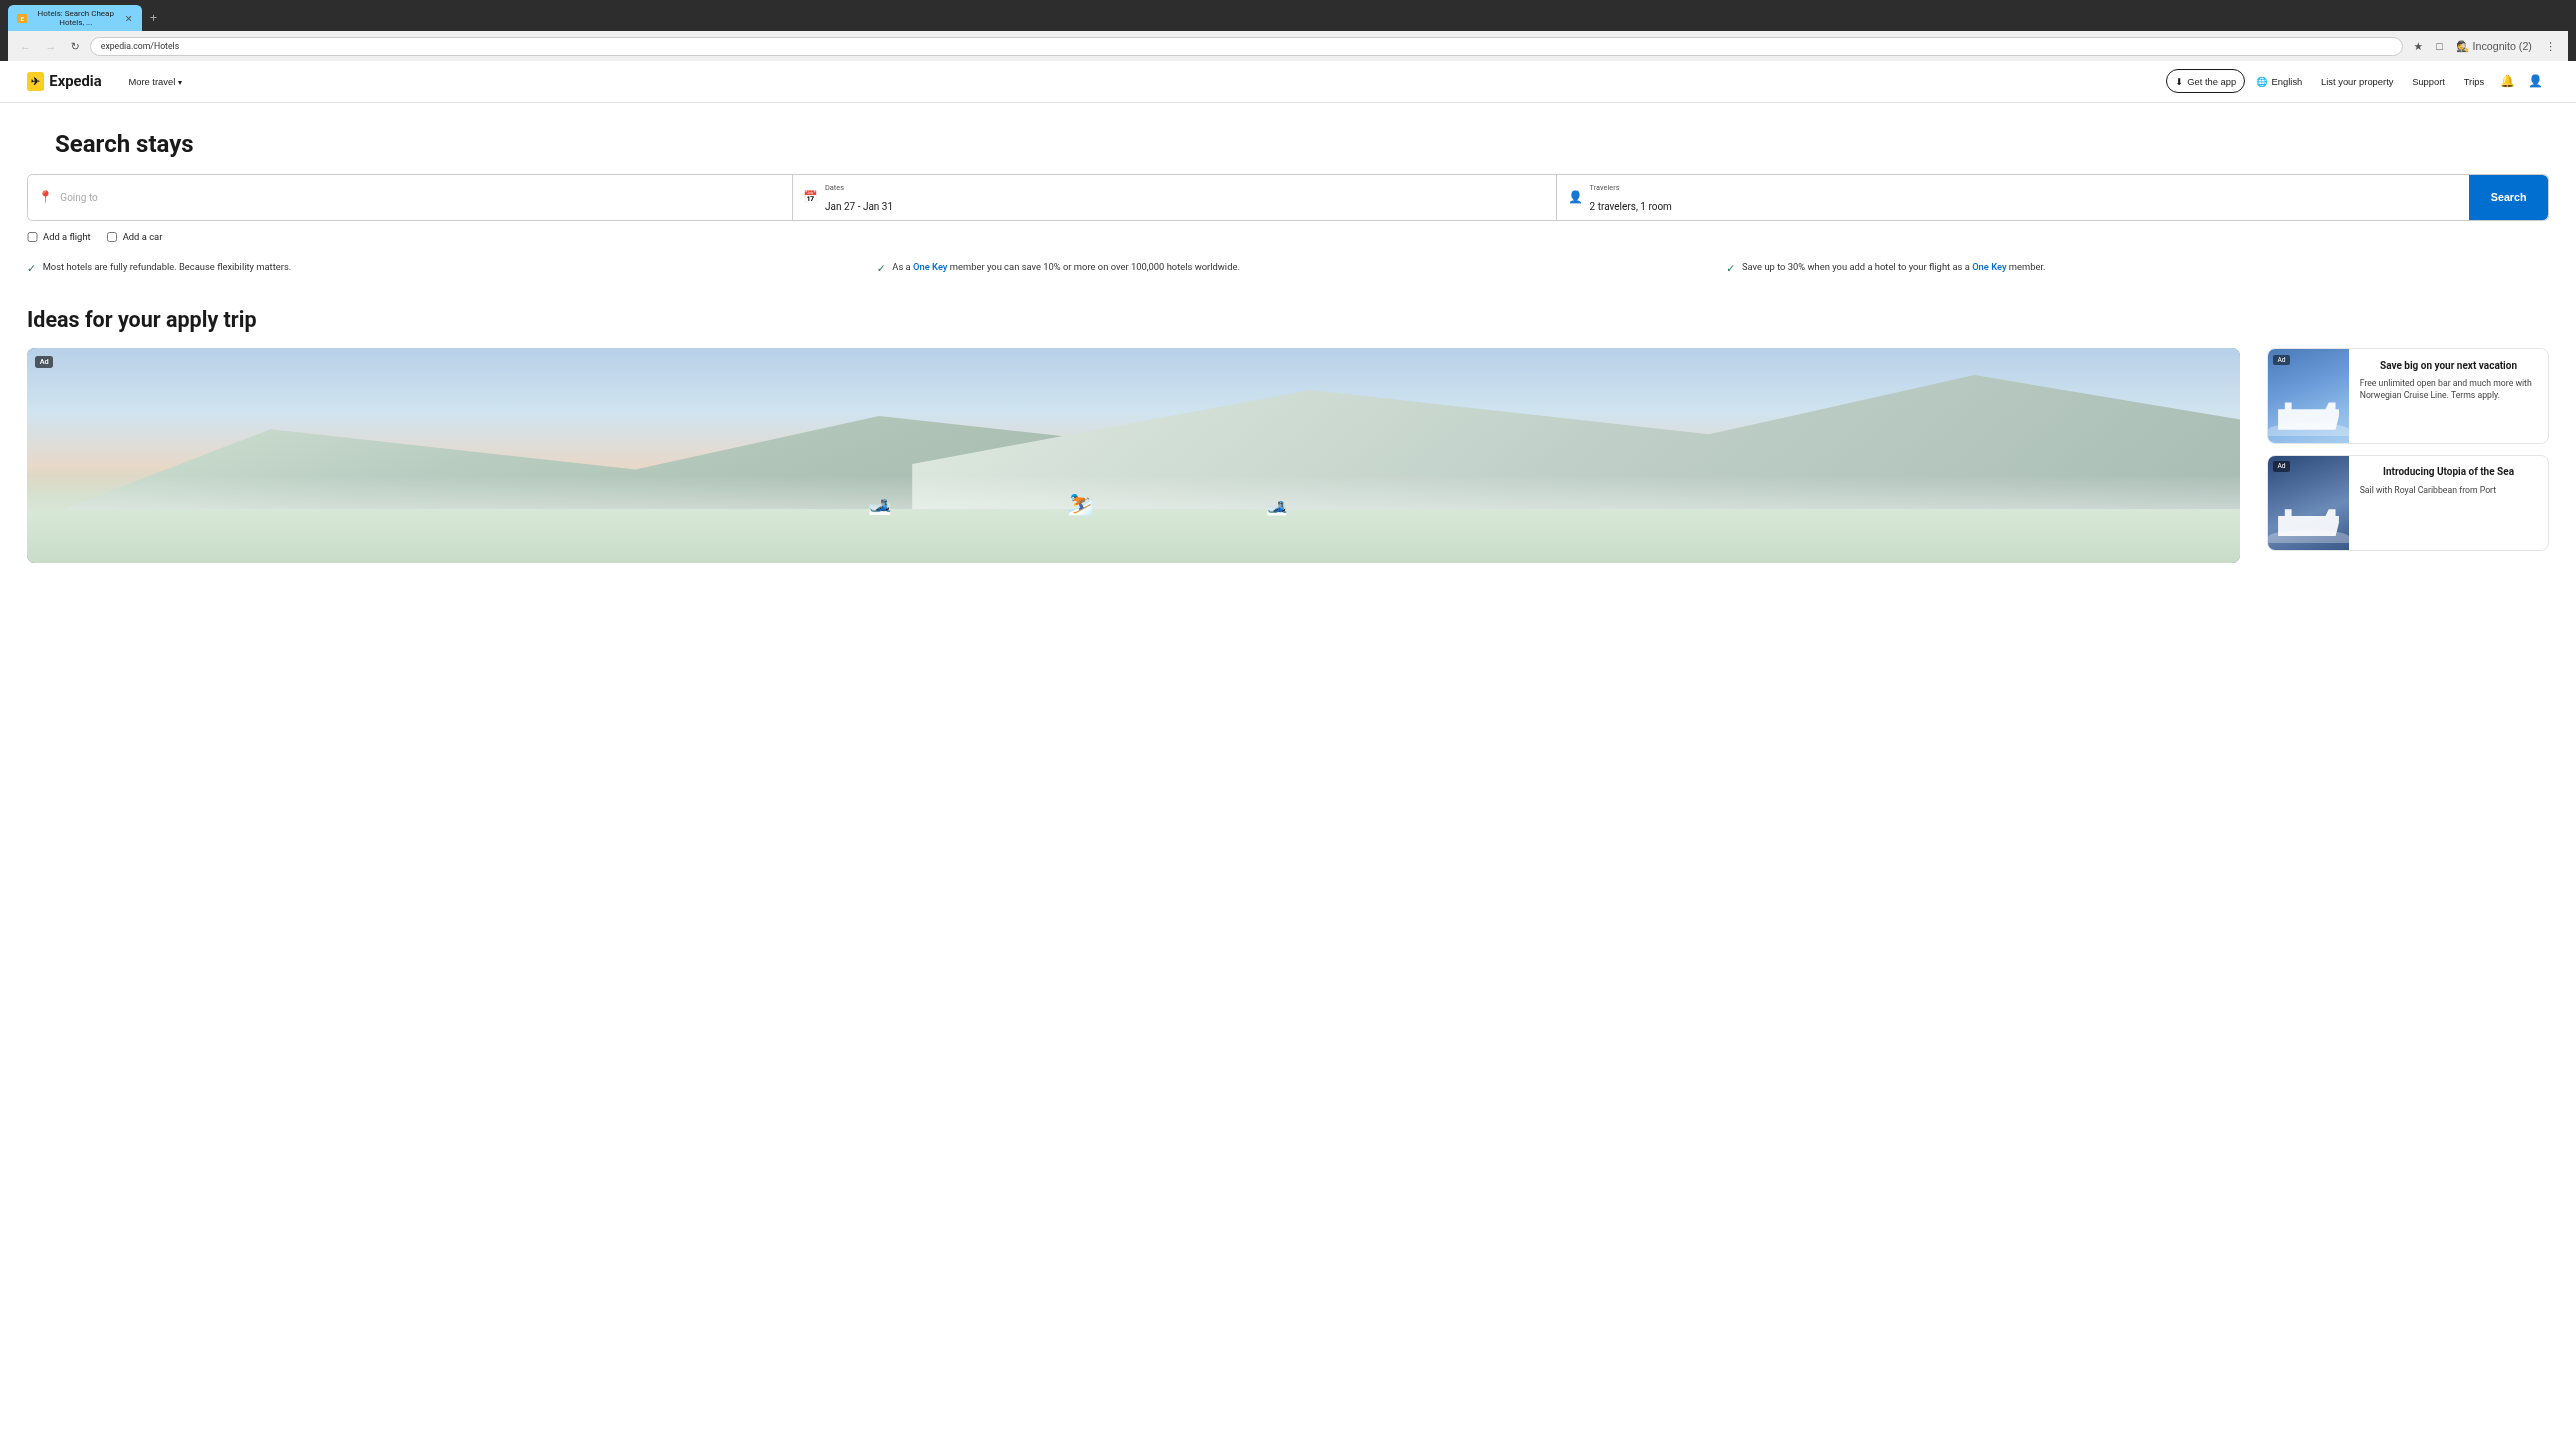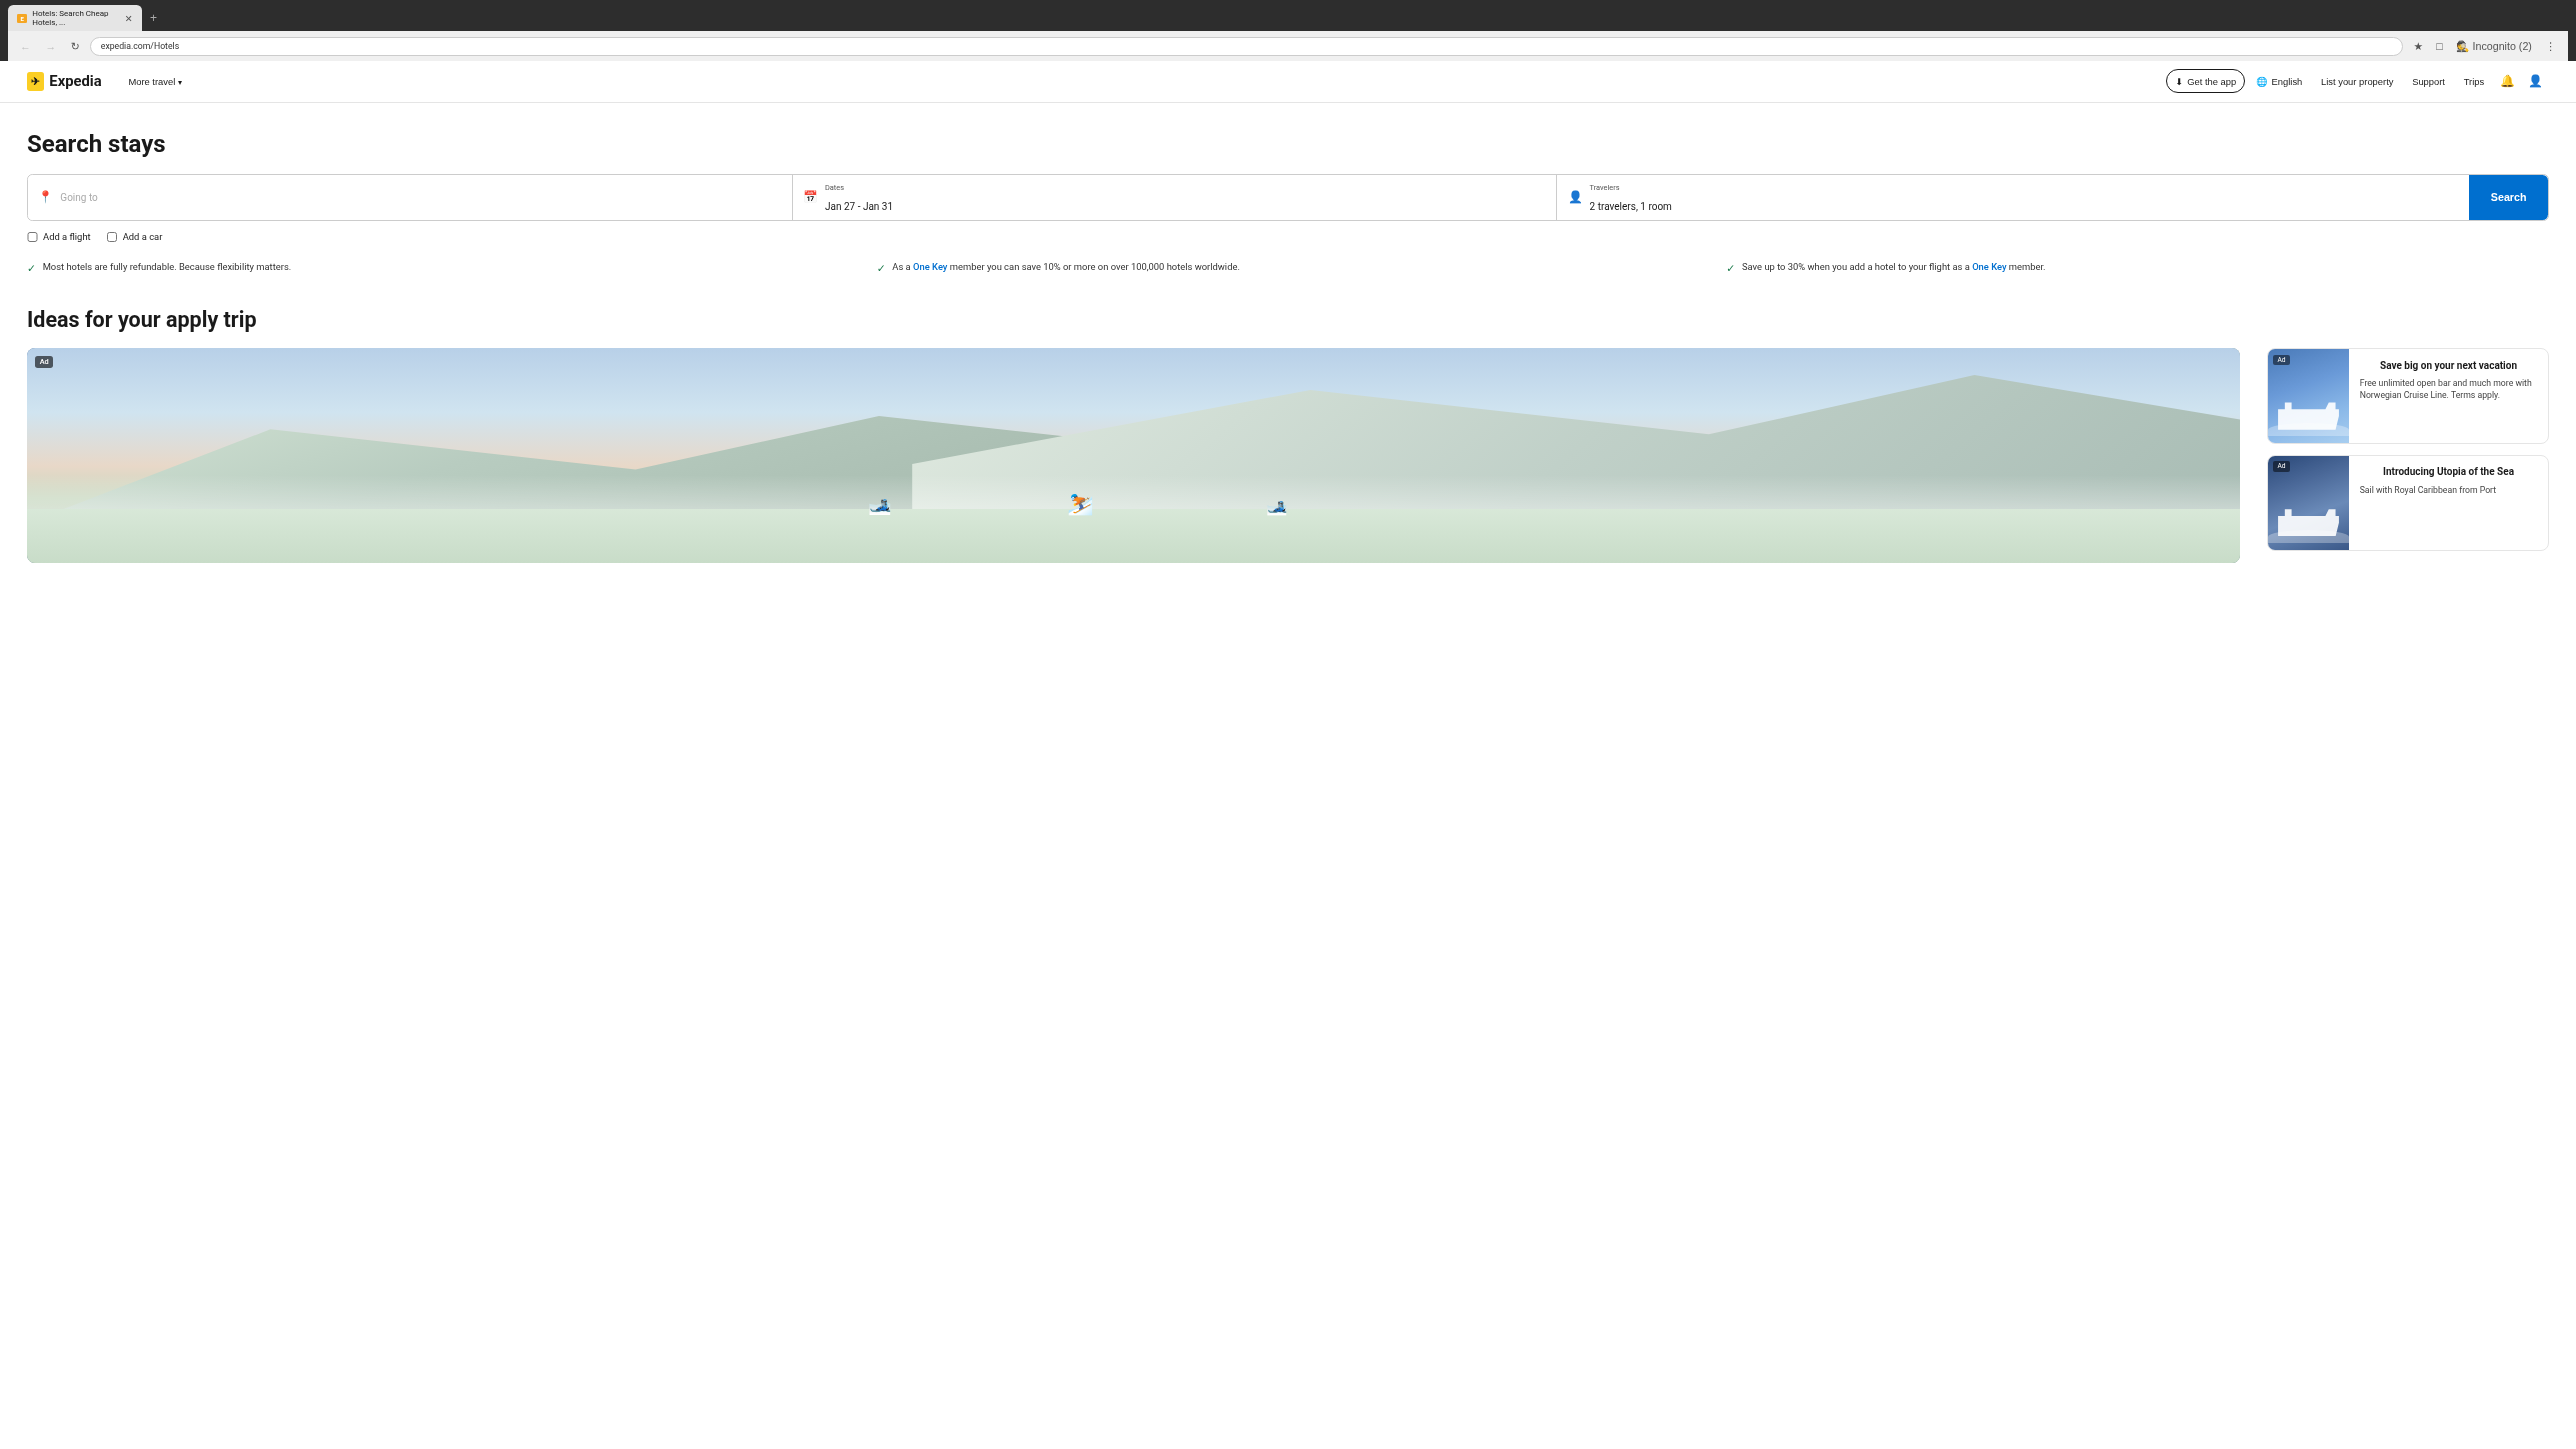--- a/index.html
+++ b/index.html
@@ -2,21 +2,21 @@
 <html style="font-size:10.7px"><head>
   <meta charset="utf-8">
   <style>
     * { box-sizing: border-box; margin: 0; padding: 0; }
     body { font-family: -apple-system, BlinkMacSystemFont, 'Segoe UI', Roboto, sans-serif; background: #f5f5f5; min-height: 100vh; }
 
     
     .browser-chrome { background: #2d2d2d; padding: 5.4px 8px 0; }
     .browser-tab-bar { display: flex; align-items: center; gap: 2.7px; margin-bottom: 0; }
     .browser-tab { background: #3c3c3c; color: #ccc; padding: 4px 9.4px; border-radius: 5.4px 5.4px 0 0; font-size: 8px; display: flex; align-items: center; gap: 5.4px; max-width: 134px; }
-    .browser-tab.active { background: #e5e5e5; color: #222; }
+    .browser-tab.active { background: #7dd3fc; color: #222; text-align: center; }
     .browser-tab .tab-favicon { width: 9.4px; height: 9.4px; background: #f5a623; border-radius: 1.3px; font-size: 6px; display: flex; align-items: center; justify-content: center; color: white; font-weight: bold; flex-shrink: 0; }
     .browser-tab .tab-close { margin-left: auto; color: #888; font-size: 9.4px; cursor: pointer; }
     .browser-tab.active .tab-close { color: #555; }
     .browser-tab-add { background: transparent; border: none; color: #aaa; font-size: 12px; cursor: pointer; padding: 2.7px 5.4px; }
     .browser-toolbar { background: #f0f0f0; padding: 5.4px 8px; display: flex; align-items: center; gap: 6.7px; }
     .browser-nav-btn { background: none; border: none; color: #555; font-size: 10.7px; cursor: pointer; padding: 2.7px 4px; border-radius: 2.7px; }
     .browser-nav-btn.disabled { color: #bbb; cursor: default; }
     .browser-address-bar { flex: 1; background: white; border: 0.7px solid #ccc; border-radius: 13.4px; padding: 3.4px 9.4px; font-size: 8.7px; color: #333; display: flex; align-items: center; }
     .browser-actions { display: flex; gap: 5.4px; align-items: center; }
     .browser-action-btn { background: none; border: none; color: #555; font-size: 10.7px; cursor: pointer; padding: 2.7px 4px; }
@@ -32,21 +32,21 @@
     .more-travel { background: none; border: none; font-size: 9.4px; cursor: pointer; color: #1a1a1a; font-weight: 500; display: flex; align-items: center; gap: 2.7px; padding: 4px 6.7px; border-radius: 2.7px; }
     .header-spacer { flex: 1; }
     .header-actions { display: flex; align-items: center; gap: 2.7px; }
     .header-btn { background: none; border: none; font-size: 9.4px; cursor: pointer; color: #1a1a1a; padding: 5.4px 8px; border-radius: 13.4px; display: flex; align-items: center; gap: 4px; font-weight: 400; }
     .header-btn.get-app { border: 0.7px solid #1a1a1a; border-radius: 13.4px; font-weight: 500; }
     .header-icon-btn { background: none; border: none; cursor: pointer; color: #1a1a1a; padding: 5.4px; border-radius: 50%; font-size: 12px; display: flex; align-items: center; justify-content: center; }
 
     
     .main-content { padding: 27px 27px 0; }
 
-    .search-stays-title { font-size: 24px; font-weight: 700; color: #1a1a1a; margin-bottom: 16px; }
+    .search-stays-title { font-size: 24px; font-weight: 700; color: #1a1a1a; margin-bottom: 16px; margin-left: 28px; }
 
     
     .search-form { display: flex; align-items: stretch; gap: 0; border: 0.7px solid #ccc; border-radius: 5.4px; background: white; overflow: visible; margin-bottom: 10.7px; }
     .search-field { flex: 1; padding: 8px 10.7px; border: none; border-right: 0.7px solid #ccc; cursor: text; background: white; display: flex; flex-direction: column; justify-content: center; min-width: 0; }
     .search-field:first-child { border-radius: 5.4px 0 0 5.4px; }
     .search-field-inner { display: flex; align-items: center; gap: 6.7px; }
     .search-field-label { font-size: 7.4px; color: #555; font-weight: 400; margin-bottom: 9px; }
     .search-field-value { font-size: 10px; color: #1a1a1a; }
     .search-field-placeholder { font-size: 10px; color: #aaa; }
     .field-icon { font-size: 12px; color: #555; flex-shrink: 0; }

